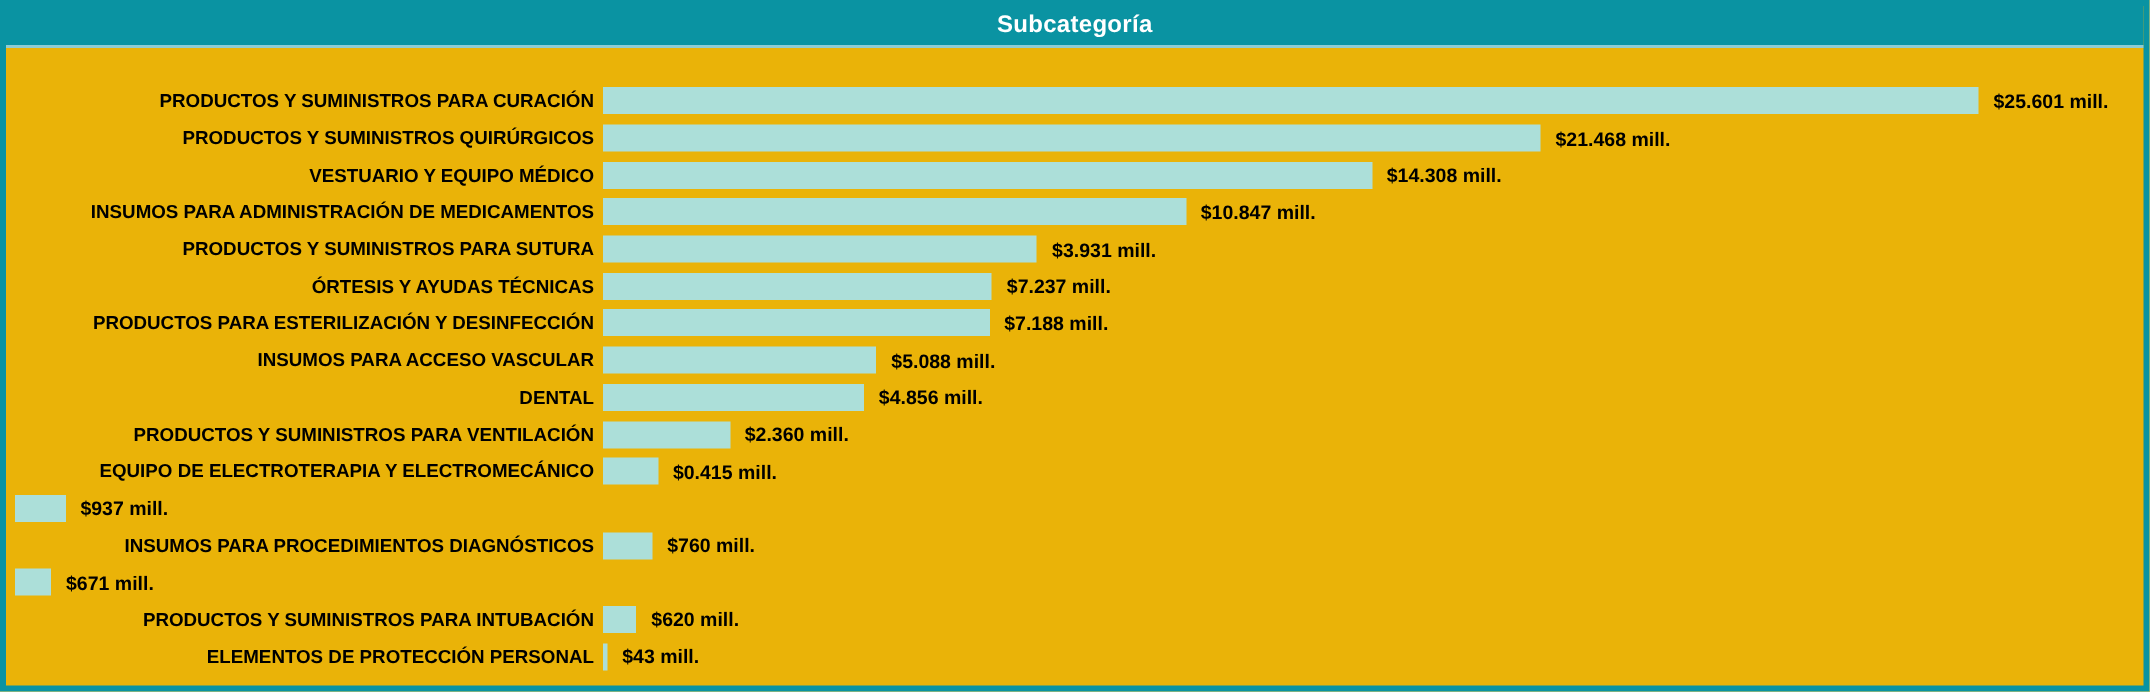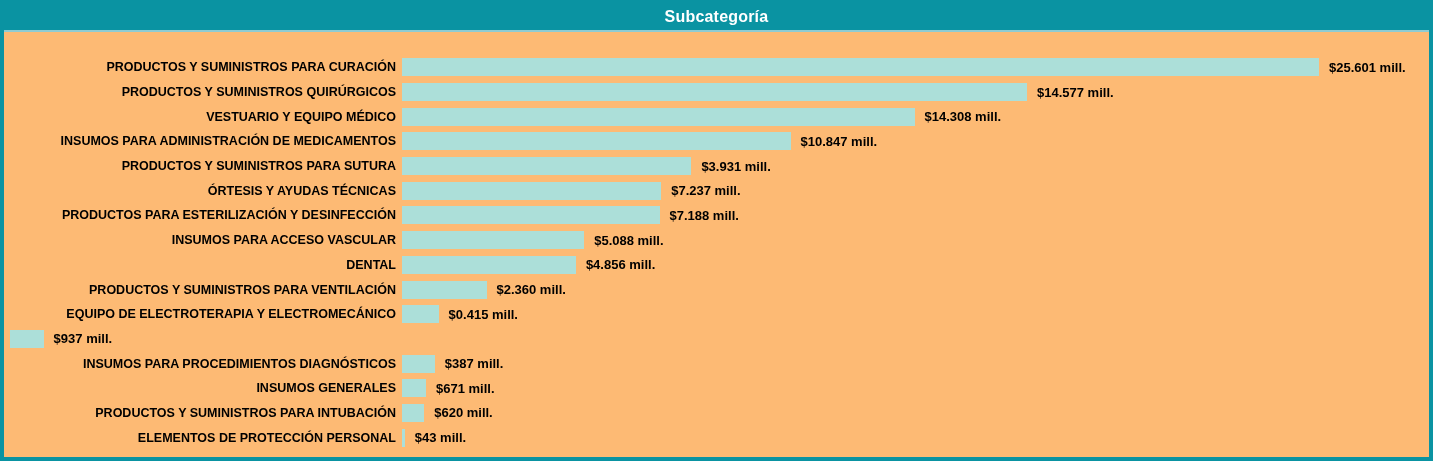--- a/index.html
+++ b/index.html
@@ -7,21 +7,21 @@
     --bar:#acdfd9;
     --header-text:#ffffff;
     --label:#000000;
   }
   *{box-sizing:border-box;margin:0;padding:0;}
   html,body{width:1433px;height:461px;background:#ffffff;
     font-family:"Liberation Sans", sans-serif;}
   .visual-frame{
     position:absolute;left:0;top:0;width:1433px;height:461px;
     border:4px solid var(--teal);
-    background:#fdba74;
+    background:#eab308;
   }
   .visual-header{
     height:28px;width:100%;
     background:var(--teal);
     border-bottom:2px solid #8fccd2;
     display:flex;align-items:center;justify-content:center;
   }
   .visual-header .title{
     color:var(--header-text);
     font-size:16px;font-weight:700;letter-spacing:.2px;
@@ -70,21 +70,21 @@
         <div class="cat-label">PRODUCTOS Y SUMINISTROS PARA CURACIÓN</div>
         <div class="bar-track">
           <div class="bar" style="width: 917px;"></div>
           <div class="val-label">$25.601 mill.</div>
         </div>
       </div>
       <div class="row">
         <div class="cat-label">PRODUCTOS Y SUMINISTROS QUIRÚRGICOS</div>
         <div class="bar-track">
           <div class="bar" style="width: 625px;"></div>
-          <div class="val-label">$14.577 mill.</div>
+          <div class="val-label">$21.468 mill.</div>
         </div>
       </div>
       <div class="row">
         <div class="cat-label">VESTUARIO Y EQUIPO MÉDICO</div>
         <div class="bar-track">
           <div class="bar" style="width: 512.5px;"></div>
           <div class="val-label">$14.308 mill.</div>
         </div>
       </div>
       <div class="row">
@@ -146,25 +146,24 @@
       <div class="row">
         <div class="bar-track">
           <div class="bar" style="width: 33.6px;"></div>
           <div class="val-label">$937 mill.</div>
         </div>
       </div>
       <div class="row">
         <div class="cat-label">INSUMOS PARA PROCEDIMIENTOS DIAGNÓSTICOS</div>
         <div class="bar-track">
           <div class="bar" style="width: 32.8px;"></div>
-          <div class="val-label">$387 mill.</div>
+          <div class="val-label">$760 mill.</div>
         </div>
       </div>
       <div class="row">
-        <div class="cat-label">INSUMOS GENERALES</div>
         <div class="bar-track">
           <div class="bar" style="width: 24px;"></div>
           <div class="val-label">$671 mill.</div>
         </div>
       </div>
       <div class="row">
         <div class="cat-label">PRODUCTOS Y SUMINISTROS PARA INTUBACIÓN</div>
         <div class="bar-track">
           <div class="bar" style="width: 22.2px;"></div>
           <div class="val-label">$620 mill.</div>

